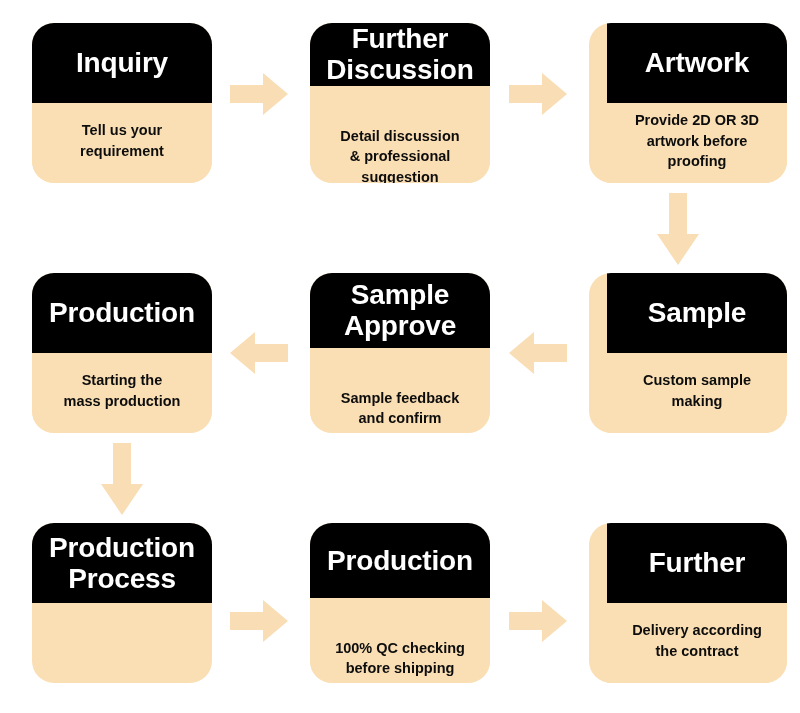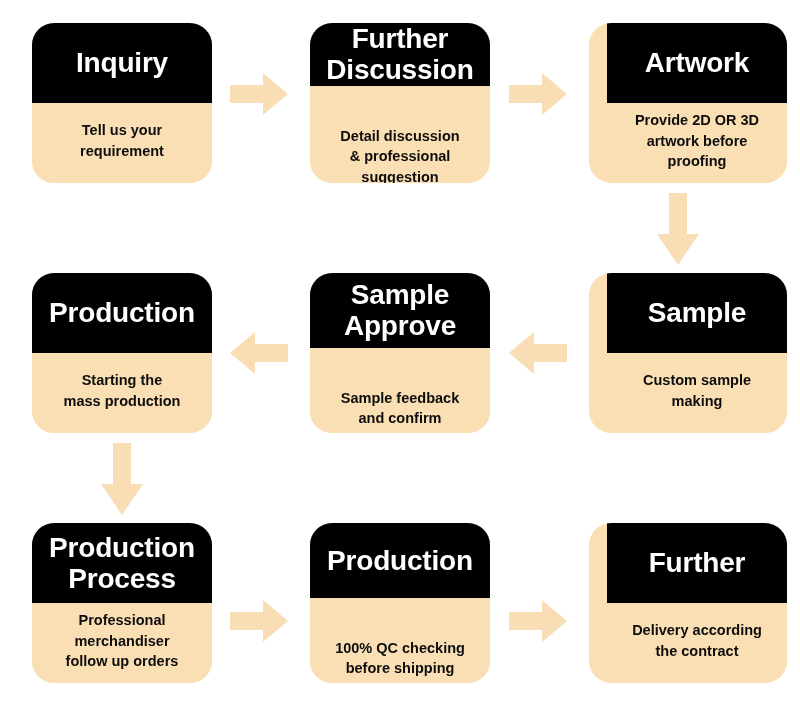--- a/index.html
+++ b/index.html
@@ -164,25 +164,20 @@
       <span class="card-body-text">Custom sample
 making</span>
     </div>
   </div>
 
   <div class="card row3 col1">
     <div class="card-header">
       <span class="card-header-text">Production
 Process</span>
     </div>
-    <div class="card-body">
-      <span class="card-body-text">Professional
-merchandiser
-follow up orders</span>
-    </div>
   </div>
 
   <div class="card row3 col2">
     <div class="card-header">
       <span class="card-header-text">Production</span>
     </div>
     <div class="card-body">
       <span class="card-body-text">100% QC checking
 before shipping</span>
     </div>

